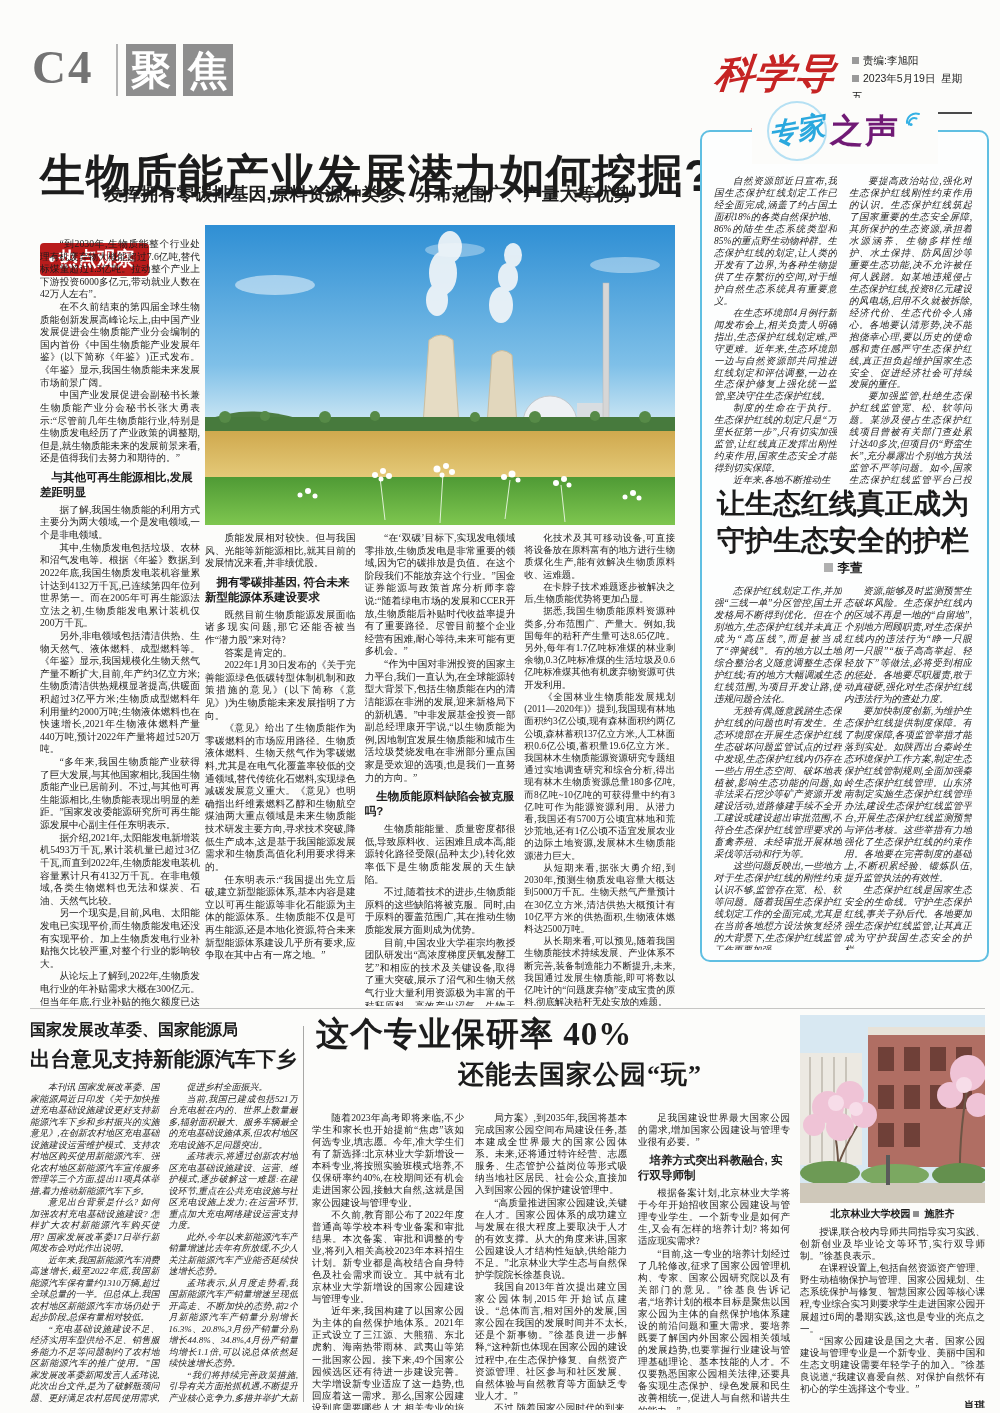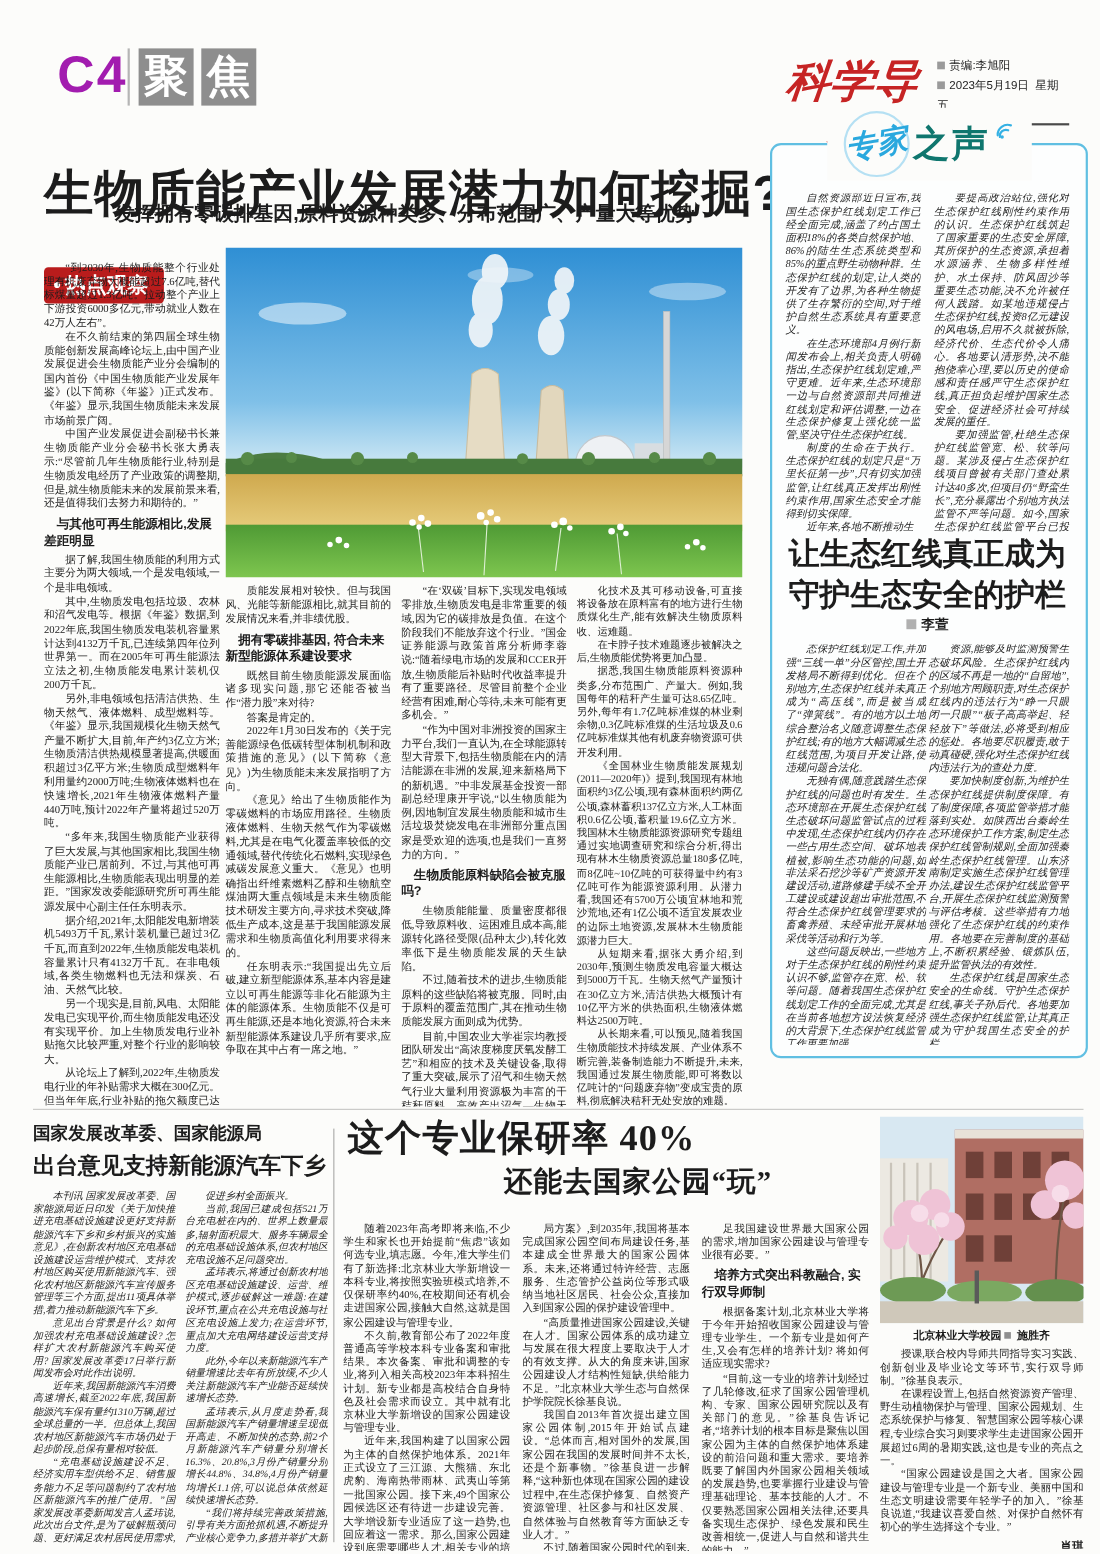--- a/index.html
+++ b/index.html
@@ -1,20 +1,20 @@
 <!DOCTYPE html>
 <html><head>
 <meta charset="utf-8">
 <style>
   html,body{margin:0;padding:0;background:#e8e8e6;}
   .page{position:relative;width:1000px;height:1413px;margin:0 auto;background:#fcfcfa;
         font-family:"Liberation Serif","DejaVu Serif",serif;color:#1c1c1c;overflow:hidden;}
   
-  .sec-code{position:absolute;left:52px;top:40px;font-family:Liberation Sans, sans-serif;
-            font-size:47px;font-weight:700;color:#a21caf;letter-spacing:2px;}
+  .sec-code{position:absolute;left:32px;top:40px;font-family:Liberation Serif, serif;
+            font-size:47px;font-weight:700;color:#737373;letter-spacing:2px;}
   .hdr-vline{position:absolute;left:116px;top:44px;height:52px;border-left:2px solid #b5b5b5;}
   .sec-blocks{position:absolute;left:126px;top:44px;display:flex;gap:7px;}
   .sec-block{width:50px;height:52px;background:#8e8e8e;color:#fff;text-align:center;line-height:52px;
              font-family:"Liberation Sans","DejaVu Sans",sans-serif;font-size:40px;font-weight:700;}
   .masthead{position:absolute;left:698px;top:46px;width:148px;text-align:center;
             font-size:40px;font-weight:700;font-style:italic;color:#c62424;transform:skewX(-6deg);}
   .pub-info{position:absolute;left:852px;top:52px;width:120px;font-family:"Liberation Sans","DejaVu Sans",sans-serif;
             font-size:10.5px;line-height:1.7;color:#222;border-bottom:2px solid #4a4a4a;padding-bottom:6px;}
   .sq{display:inline-block;width:7px;height:7px;background:#9a9a9a;margin-right:4px;}
   
@@ -40,21 +40,21 @@
                 font-family:"Liberation Sans","DejaVu Sans",sans-serif;text-indent:0;}
   
   .expert-box{position:absolute;left:700px;top:130px;width:285px;height:828px;
               border:2px solid #60bfe2;border-radius:10px;background:#fdfefe;}
   .expert-logo{position:absolute;left:752px;top:98px;width:186px;height:66px;background:#fcfcfa;
                display:flex;align-items:center;justify-content:center;gap:3px;}
   .logo-circle{width:56px;height:56px;border:2px solid #b5e0f3;border-radius:50%;
                display:flex;align-items:center;justify-content:center;flex:none;}
   .logo-zj{font-style:italic;font-weight:700;font-size:28px;color:#2aa8de;transform:rotate(-10deg);}
   .logo-zs{font-family:"Liberation Sans","DejaVu Sans",sans-serif;font-weight:900;font-size:33px;
-           color:#0f766e;letter-spacing:2px;}
+           color:#701a75;letter-spacing:2px;}
   .logo-signal{margin-bottom:26px;}
   .expert-topcols{position:absolute;left:714px;top:176px;width:258px;height:308px;display:flex;gap:12px;overflow:hidden;}
   .expert-botcols{position:absolute;left:714px;top:586px;width:258px;height:364px;display:flex;gap:2px;overflow:hidden;}
   .kaicol{flex:1;overflow:hidden;}
   .kaicol .para{font-style:italic;font-size:9.5px;line-height:1.26;}
   .expert-headline{position:absolute;left:710px;top:486px;width:266px;text-align:center;
                    font-family:"Liberation Sans","DejaVu Sans",sans-serif;font-weight:800;
                    font-size:28px;line-height:1.32;}
   .expert-byline{position:absolute;left:710px;top:560px;width:266px;text-align:center;
                  font-family:"Liberation Sans","DejaVu Sans",sans-serif;font-weight:700;font-size:12.5px;}

